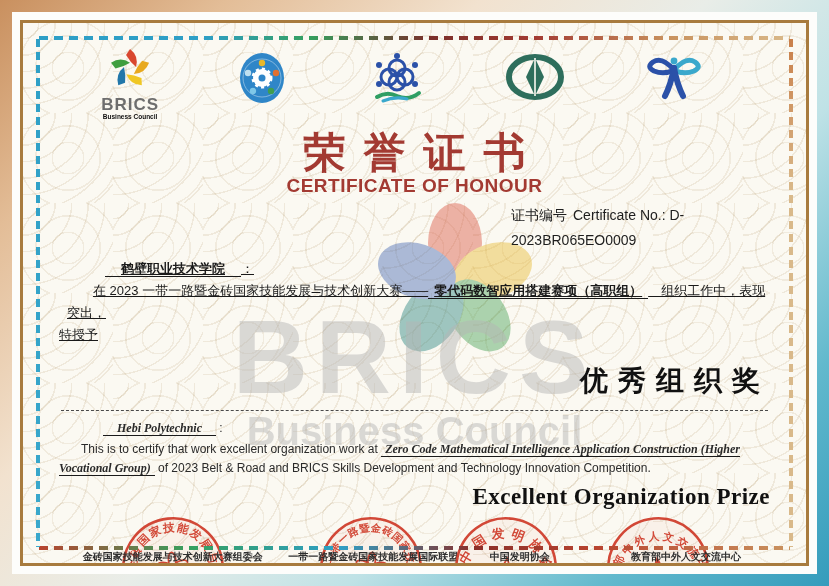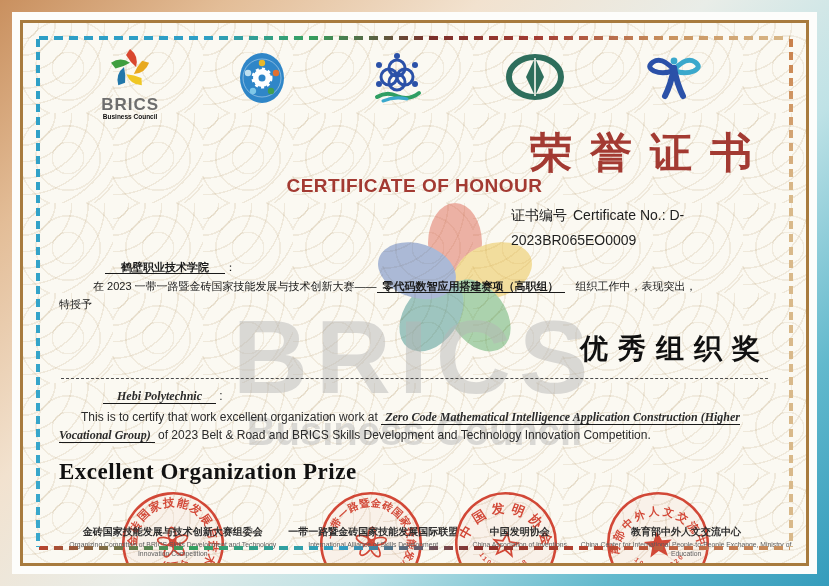--- a/index.html
+++ b/index.html
@@ -40,37 +40,37 @@
   .wm-star{position:absolute;left:332px;top:172px;z-index:0;opacity:.42;}
   .wm-text{position:absolute;left:0;right:0;top:282px;z-index:0;text-align:center;color:#b5b5b5;opacity:.48;line-height:1;}
   .wm-text .l1{font-size:104px;font-weight:800;letter-spacing:8px;}
   .wm-text .l2{font-size:40px;font-weight:800;margin-top:2px;}
   
   .content{position:relative;z-index:2;padding:14px 36px 0 36px;}
   .logos{position:relative;height:78px;margin-top:10px;}
   .logo{position:absolute;transform:translateX(-50%);text-align:center;}
   .logo-brics .word{font-size:17px;font-weight:800;color:#6e6e6e;letter-spacing:1px;line-height:1;margin-top:1px;font-stretch:condensed;}
   .logo-brics .sub{font-size:6.5px;font-weight:700;color:#111;line-height:1.2;}
-  .title-cn{margin-top:6px;text-align:right;color:#a33a32;font-size:42px;font-weight:800;letter-spacing:18px;padding-left:18px;line-height:1.05;}
+  .title-cn{margin-top:6px;text-align:center;color:#a33a32;font-size:42px;font-weight:800;letter-spacing:18px;padding-left:18px;line-height:1.05;}
   .title-en{text-align:center;color:#a33a32;font-size:19px;font-weight:700;letter-spacing:.5px;margin-top:0;}
   .meta{margin:6px 0 0 452px;font-size:14px;font-weight:400;color:#1e1e1e;line-height:1.75;}
   .meta .cn{margin-right:6px;}
-  .body-cn{margin-top:6px;font-size:11px;color:#1a1a1a;line-height:1.7;}
+  .body-cn{margin-top:6px;font-size:13px;color:#1a1a1a;line-height:1.7;text-decoration:underline;}
   .body-cn .line1{padding-left:46px;}
   .u-cn{font-weight:700;border-bottom:1.5px solid #1a1a1a;padding:0 16px;}
   .body-cn .line2{text-indent:26px;margin-left:8px;}
   .u-cn2{font-weight:700;border-bottom:1.5px solid #1a1a1a;padding:0 6px;}
   .award-cn{text-align:right;font-size:28px;font-weight:700;color:#111;letter-spacing:10px;padding-left:10px;margin-top:16px;}
   .sep{border:none;border-top:1.6px dashed #4a4a4a;margin:10px 2px 8px 2px;}
   .body-en{font-size:12px;color:#2a2a2a;line-height:1.55;}
   .body-en .line1{padding-left:44px;margin-bottom:2px;}
   .u-en{font-family:"Liberation Serif","DejaVu Serif",serif;font-style:italic;font-weight:700;border-bottom:1.4px solid #1a1a1a;padding:0 14px;margin-top:40px;}
   .u-en2{font-family:"Liberation Serif","DejaVu Serif",serif;font-style:italic;font-weight:700;border-bottom:1.4px solid #1a1a1a;padding:0 4px;}
   .body-en .para{text-indent:22px;}
-  .award-en{text-align:left;font-family:"Liberation Serif","DejaVu Serif",serif;font-size:23px;font-weight:800;color:#111;margin-top:14px;letter-spacing:.5px;}
+  .award-en{text-align:right;font-family:"Liberation Serif","DejaVu Serif",serif;font-size:23px;font-weight:800;color:#111;margin-top:7px;letter-spacing:.5px;}
   
   .seals{position:relative;height:140px;margin-top:10px;}
   .org{position:absolute;transform:translateX(-50%);text-align:center;top:30px;}
   .org .cn{position:relative;z-index:2;font-size:10px;font-weight:700;color:#2e2e2e;white-space:nowrap;}
   .org .en{position:relative;z-index:2;font-size:6.8px;color:#5d5d5d;line-height:1.3;margin-top:2px;}
   .org svg.seal{position:absolute;left:50%;top:-36px;z-index:1;opacity:.92;}
   .o1{left:16%;width:240px;}
   .o2{left:44.2%;width:210px;}
   .o3{left:64.8%;width:170px;}
   .o4{left:88.2%;width:240px;}

